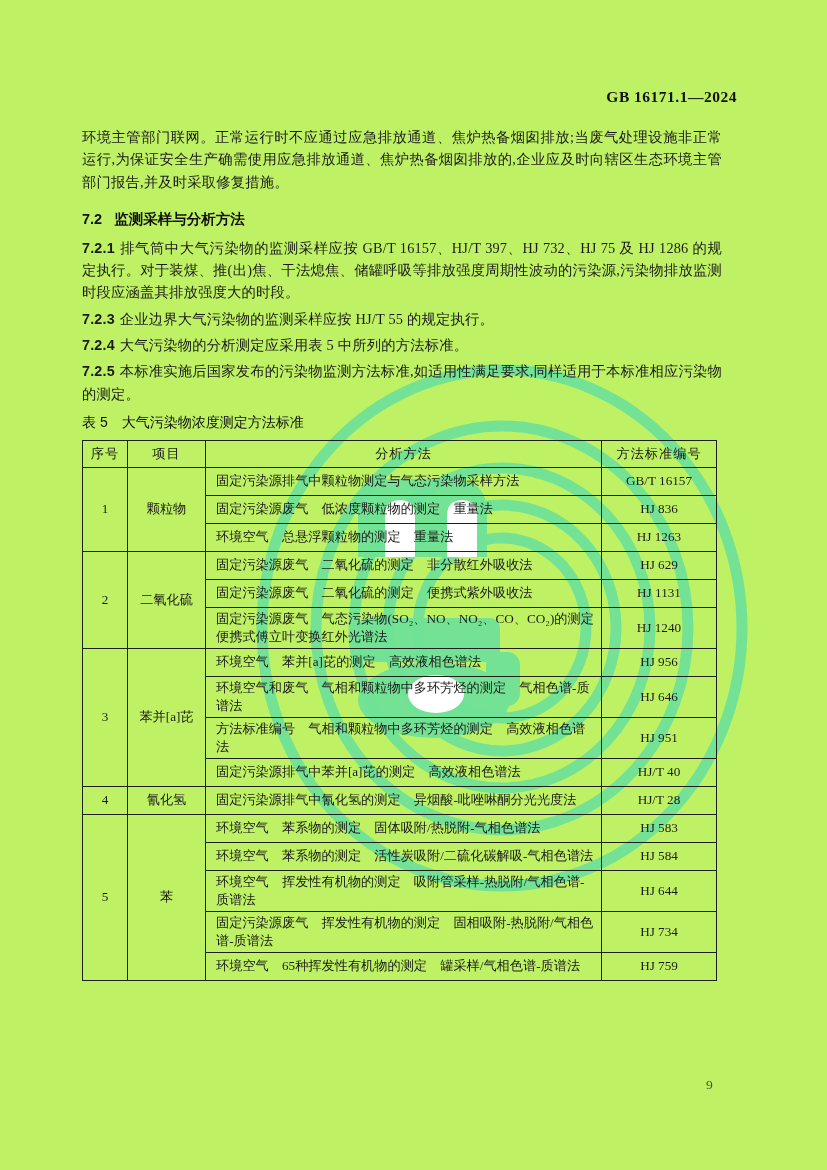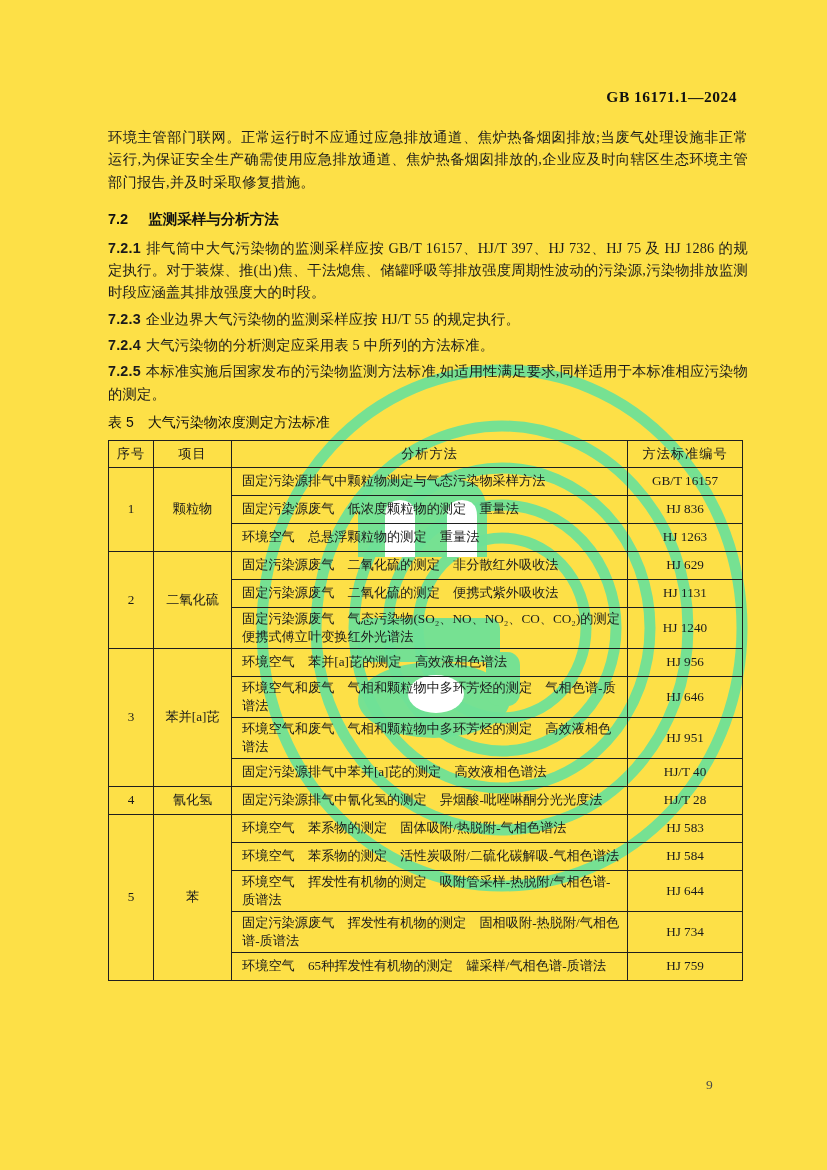--- a/index.html
+++ b/index.html
@@ -1,49 +1,49 @@
 <!DOCTYPE html>
 <html><head>
 <meta charset="utf-8">
 <style>
   html,body{margin:0;padding:0;background:#e8e8e8;}
   .page{
     position:relative;
     width:827px;height:1170px;
     margin:0 auto;
-    background:#fde047;
+    background:#bef264;
     overflow:hidden;
     font-family:"Liberation Serif","DejaVu Serif",serif;
     color:#1b1b1b;
   }
   
   .watermark{
     position:absolute;left:0;top:0;width:827px;height:1170px;
     z-index:0;pointer-events:none;
   }
   
   .doc-header{
     position:absolute;top:88px;right:90px;z-index:1;
     font-family:"Liberation Serif","DejaVu Serif",serif;
     font-weight:bold;font-size:15.5px;letter-spacing:0.5px;color:#111;
   }
   .content{
-    position:absolute;left:108px;top:126px;width:640px;z-index:1;
+    position:absolute;left:82px;top:126px;width:640px;z-index:1;
   }
   p.body-par{
     margin:0;
     font-size:14.3px;line-height:22.3px;
     text-align:justify;letter-spacing:0.2px;
   }
   .section-heading{
     margin:16px 0 8px 0;
     font-family:"Liberation Sans","DejaVu Sans",sans-serif;
     font-weight:bold;font-size:14.5px;line-height:20px;color:#111;
   }
-  .section-heading .sec-num{margin-right:20px;text-align:center;}
+  .section-heading .sec-num{margin-right:12px;text-align:center;}
   p.clause{
     margin:4px 0 0 0;
     font-size:14.3px;line-height:22.3px;
     text-align:justify;letter-spacing:0.2px;
   }
   p.clause .clause-num{
     font-family:"Liberation Sans","DejaVu Sans",sans-serif;
     font-weight:bold;font-style:normal;
     margin-right:5px;
   }
@@ -184,21 +184,21 @@
             <td class="seq-cell" rowspan="4">3</td>
             <td class="item-cell" rowspan="4">苯并[a]芘</td>
             <td class="method-cell">环境空气　苯并[a]芘的测定　高效液相色谱法</td>
             <td class="code-cell">HJ 956</td>
           </tr>
           <tr>
             <td class="method-cell">环境空气和废气　气相和颗粒物中多环芳烃的测定　气相色谱-质谱法</td>
             <td class="code-cell">HJ 646</td>
           </tr>
           <tr>
-            <td class="method-cell">环境空气和废气　气相和颗粒物中多环芳烃的测定　高效液相色谱法</td>
+            <td class="method-cell">方法标准编号　气相和颗粒物中多环芳烃的测定　高效液相色谱法</td>
             <td class="code-cell">HJ 951</td>
           </tr>
           <tr>
             <td class="method-cell">固定污染源排气中苯并[a]芘的测定　高效液相色谱法</td>
             <td class="code-cell">HJ/T 40</td>
           </tr>
           <tr>
             <td class="seq-cell" rowspan="1">4</td>
             <td class="item-cell" rowspan="1">氰化氢</td>
             <td class="method-cell">固定污染源排气中氰化氢的测定　异烟酸-吡唑啉酮分光光度法</td>

